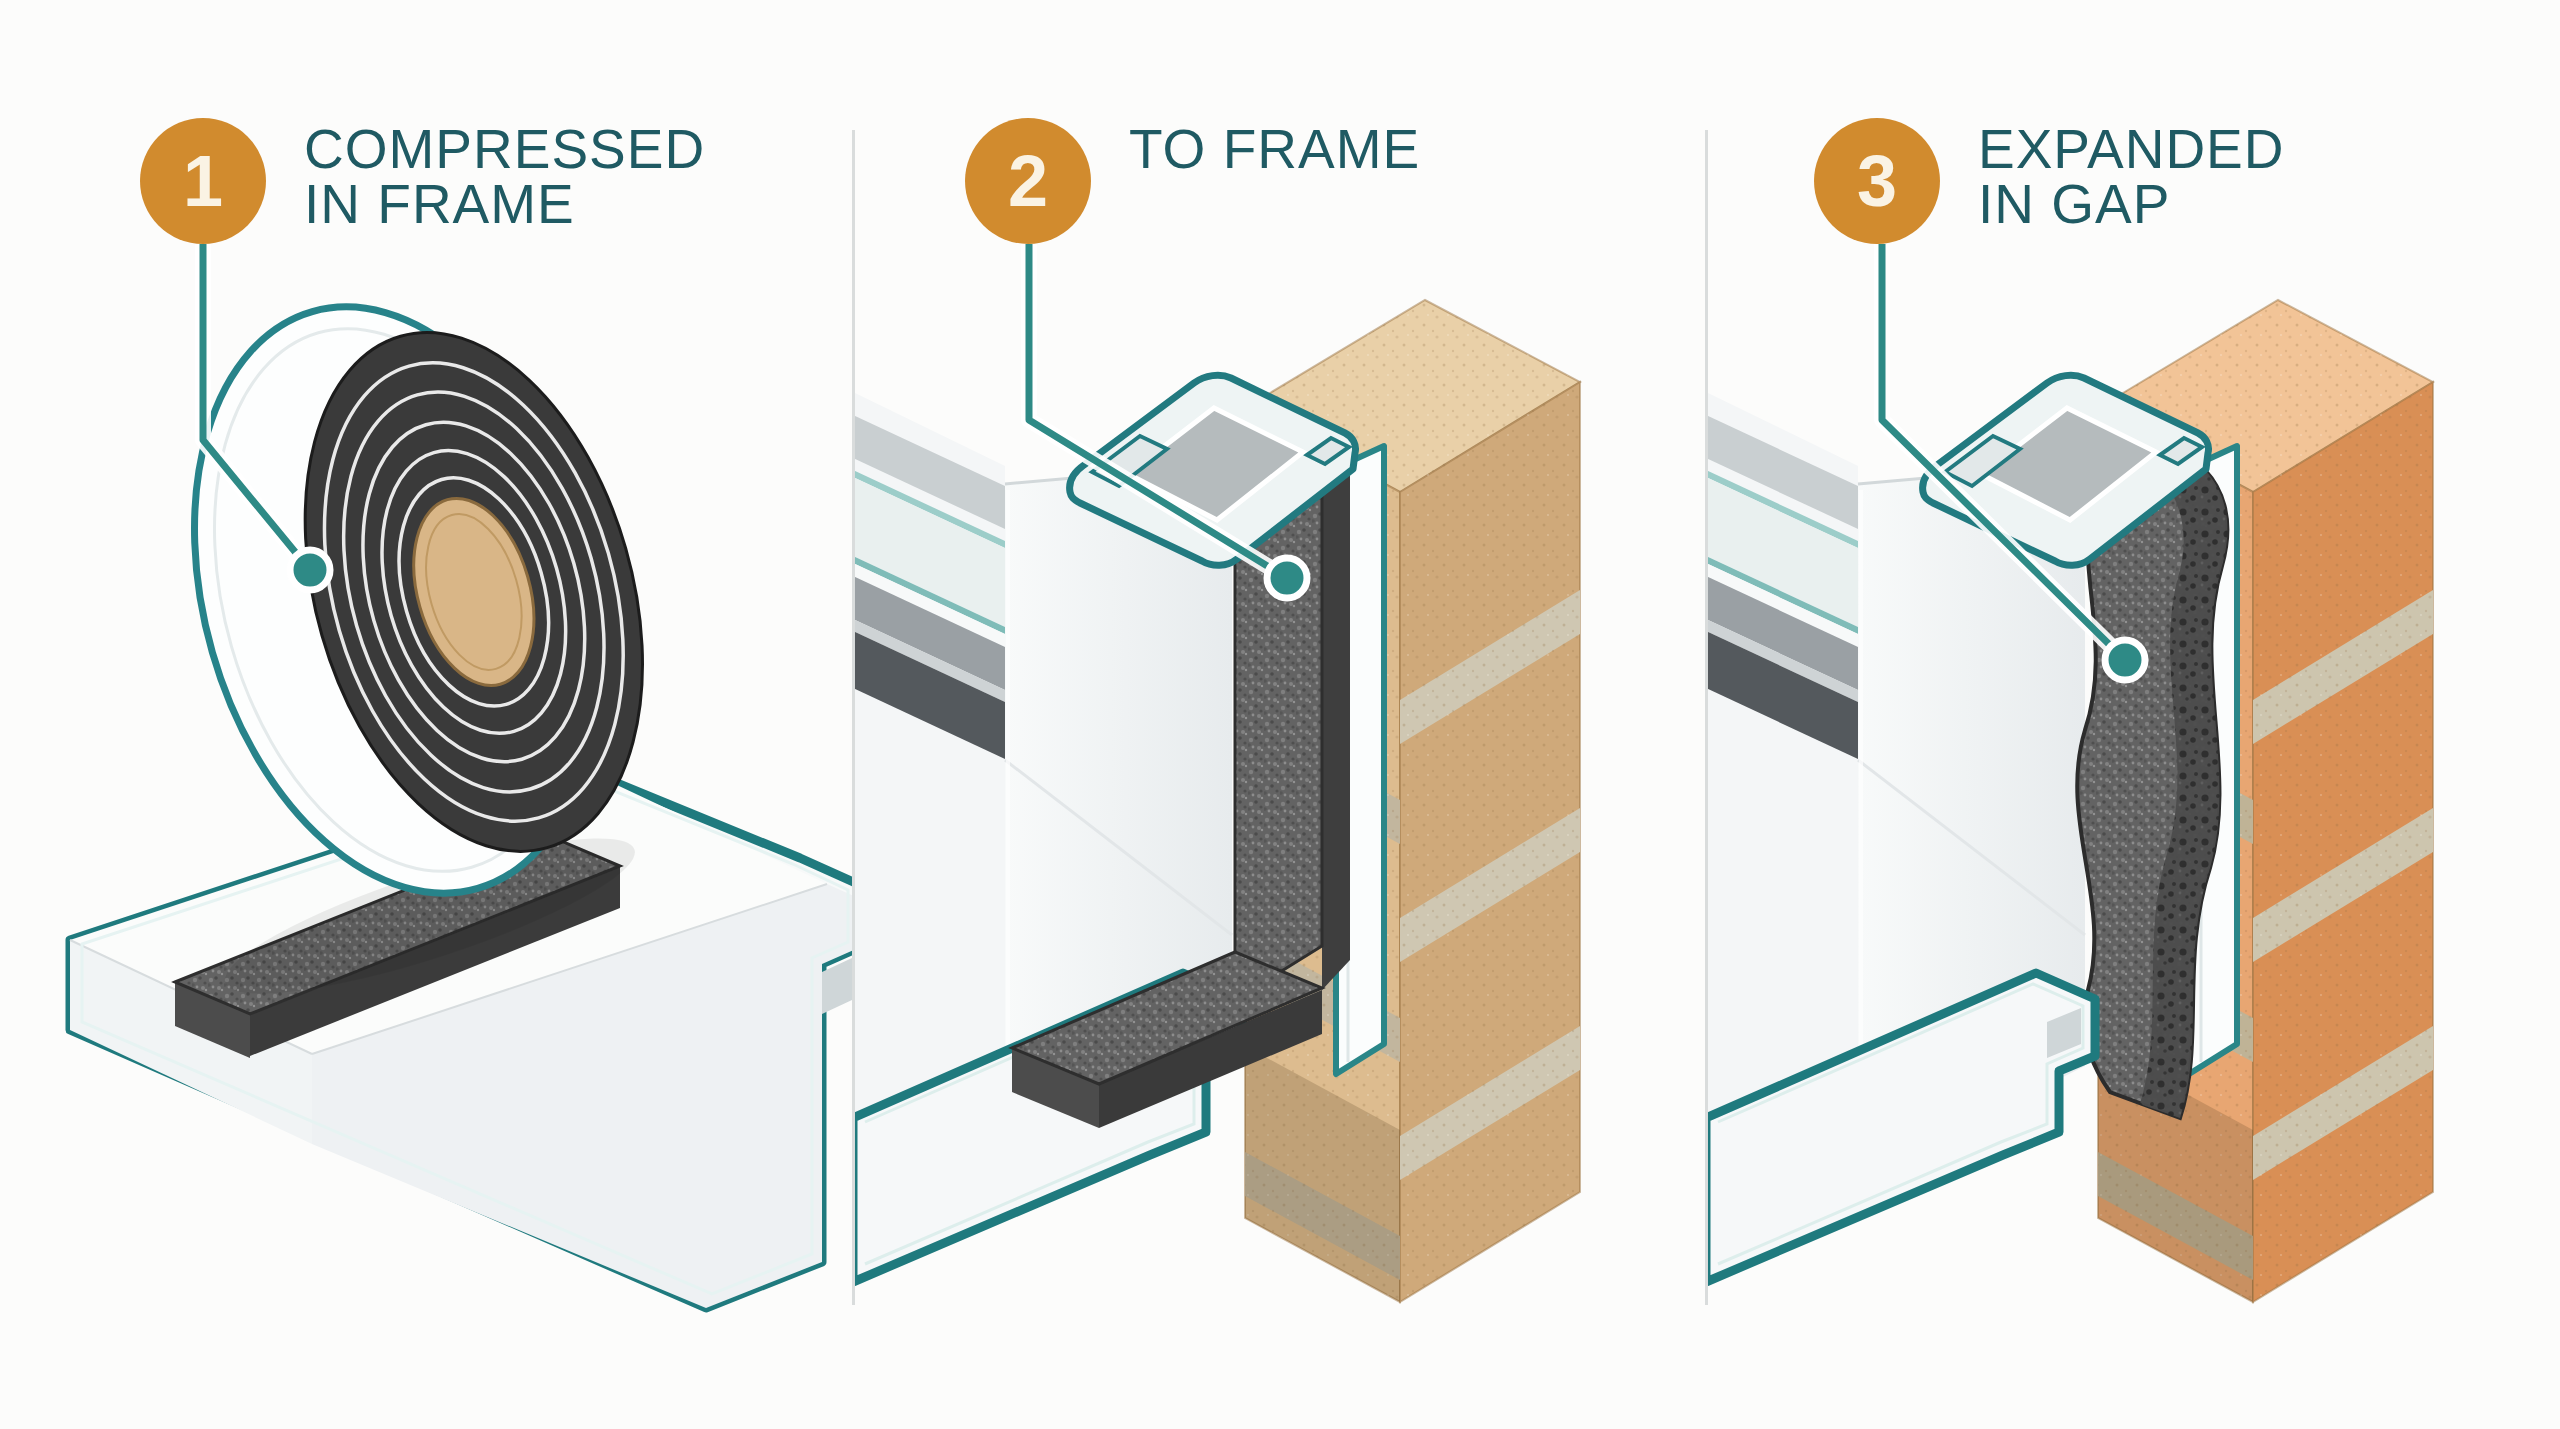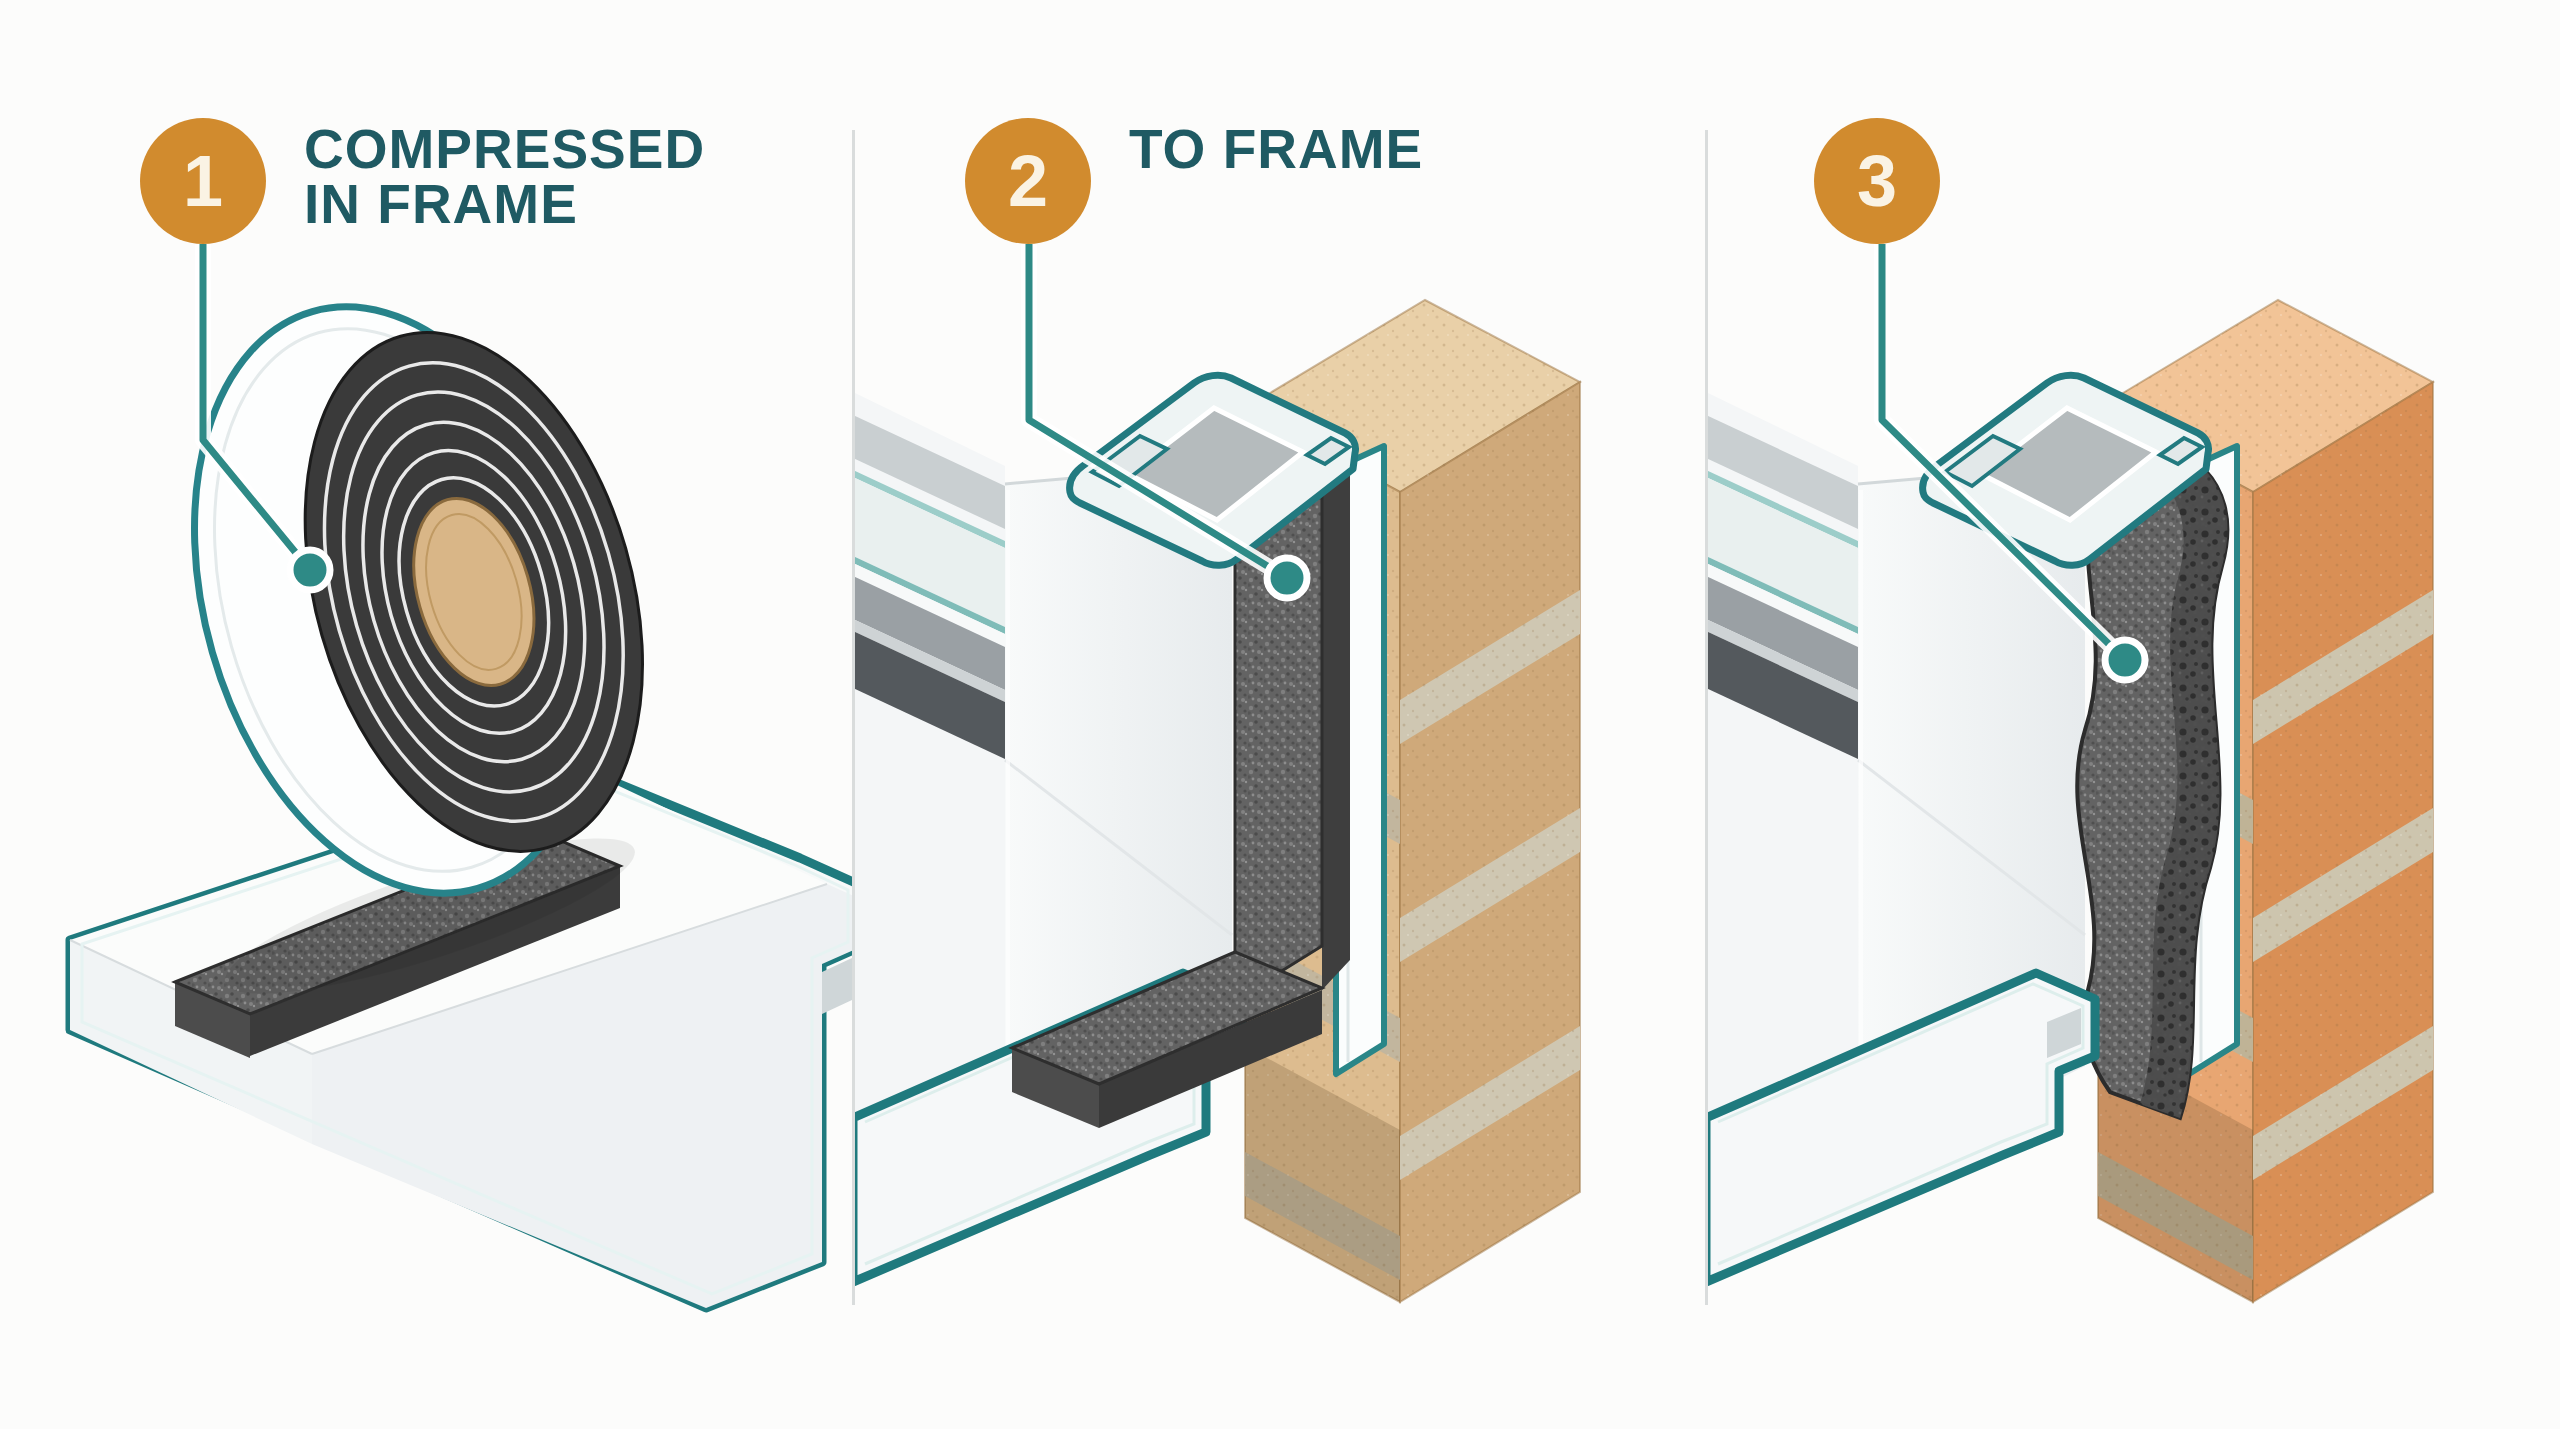--- a/index.html
+++ b/index.html
@@ -4,21 +4,21 @@
 <style>
   html,body{margin:0;padding:0;background:#ffffff;}
   .canvas{position:relative;width:2560px;height:1429px;background:#fcfcfb;overflow:hidden;
           font-family:"Liberation Sans",sans-serif;}
   .divider{position:absolute;top:130px;width:3px;height:1175px;background:#d9dcdc;}
   .art{position:absolute;left:0;top:0;}
   .step-header{position:absolute;display:flex;align-items:flex-start;gap:38px;}
   .badge{width:126px;height:126px;border-radius:50%;background:#d18b2e;color:#faf3e4;
          display:flex;align-items:center;justify-content:center;
          font-size:72px;font-weight:bold;line-height:1;}
-  .title{margin:4px 0 0 0;font-size:55px;font-weight:bold;color:#1f5a63;line-height:1.0;
+  .title{margin:4px 0 0 0;font-size:55px;font-weight:normal;color:#1f5a63;line-height:1.0;
          letter-spacing:1px;white-space:nowrap;}
   .title span{display:block;}
 </style>
 </head>
 <body>
 
 <div class="canvas">
 
 <svg class="art" width="2560" height="1429" viewBox="0 0 2560 1429" xmlns="http://www.w3.org/2000/svg">
   <defs>
@@ -219,15 +219,19 @@
   </div>
   <h2 class="title">
     <span>TO FRAME</span>
   </h2>
 </div>
 
 <div class="step-header" style="left:1814px;top:118px;">
   <div class="badge">
     <span>3</span>
   </div>
+  <h2 class="title">
+    <span>EXPANDED</span>
+    <span>IN GAP</span>
+  </h2>
 </div>
 
 </div>
 
 </body></html>

